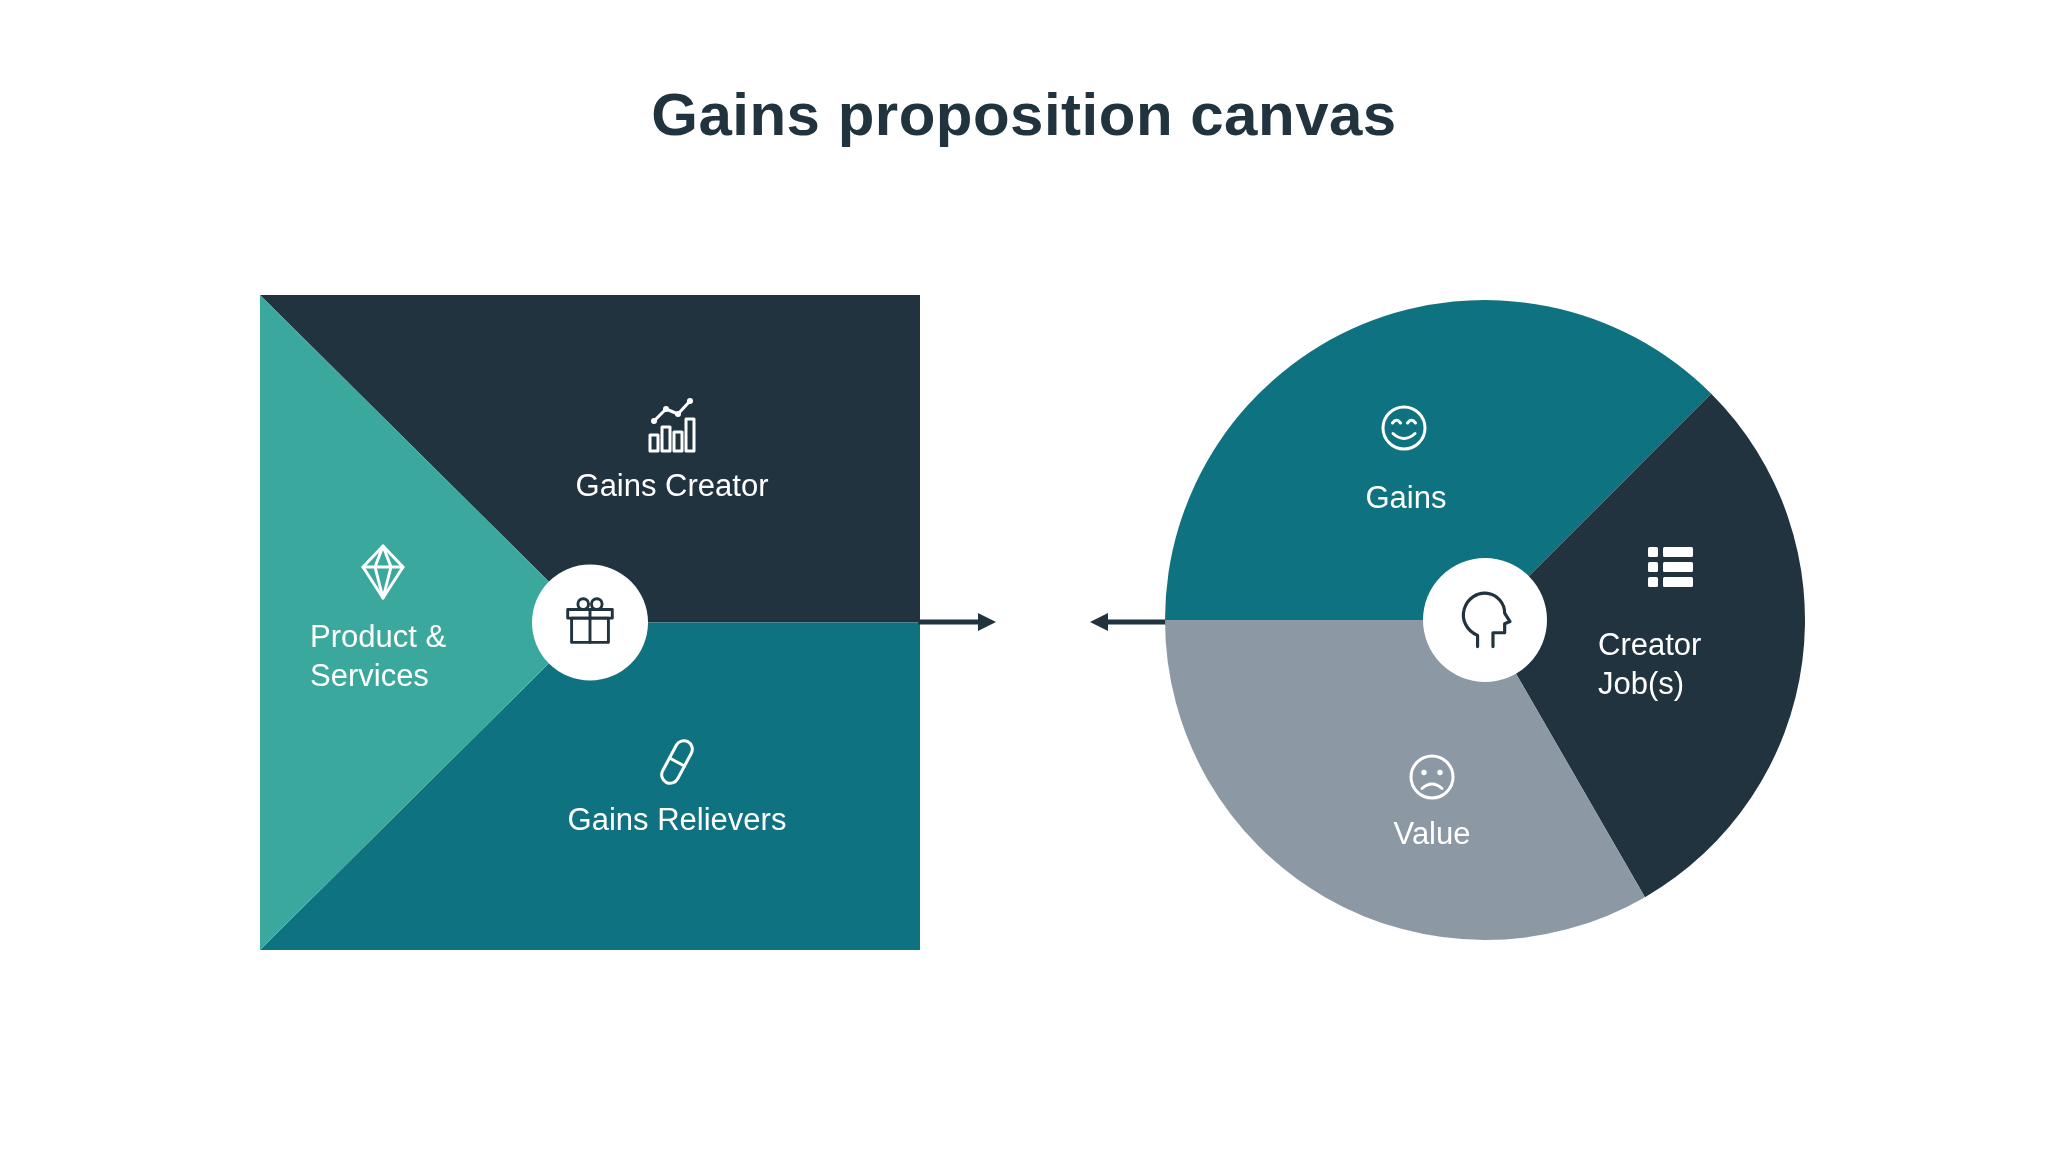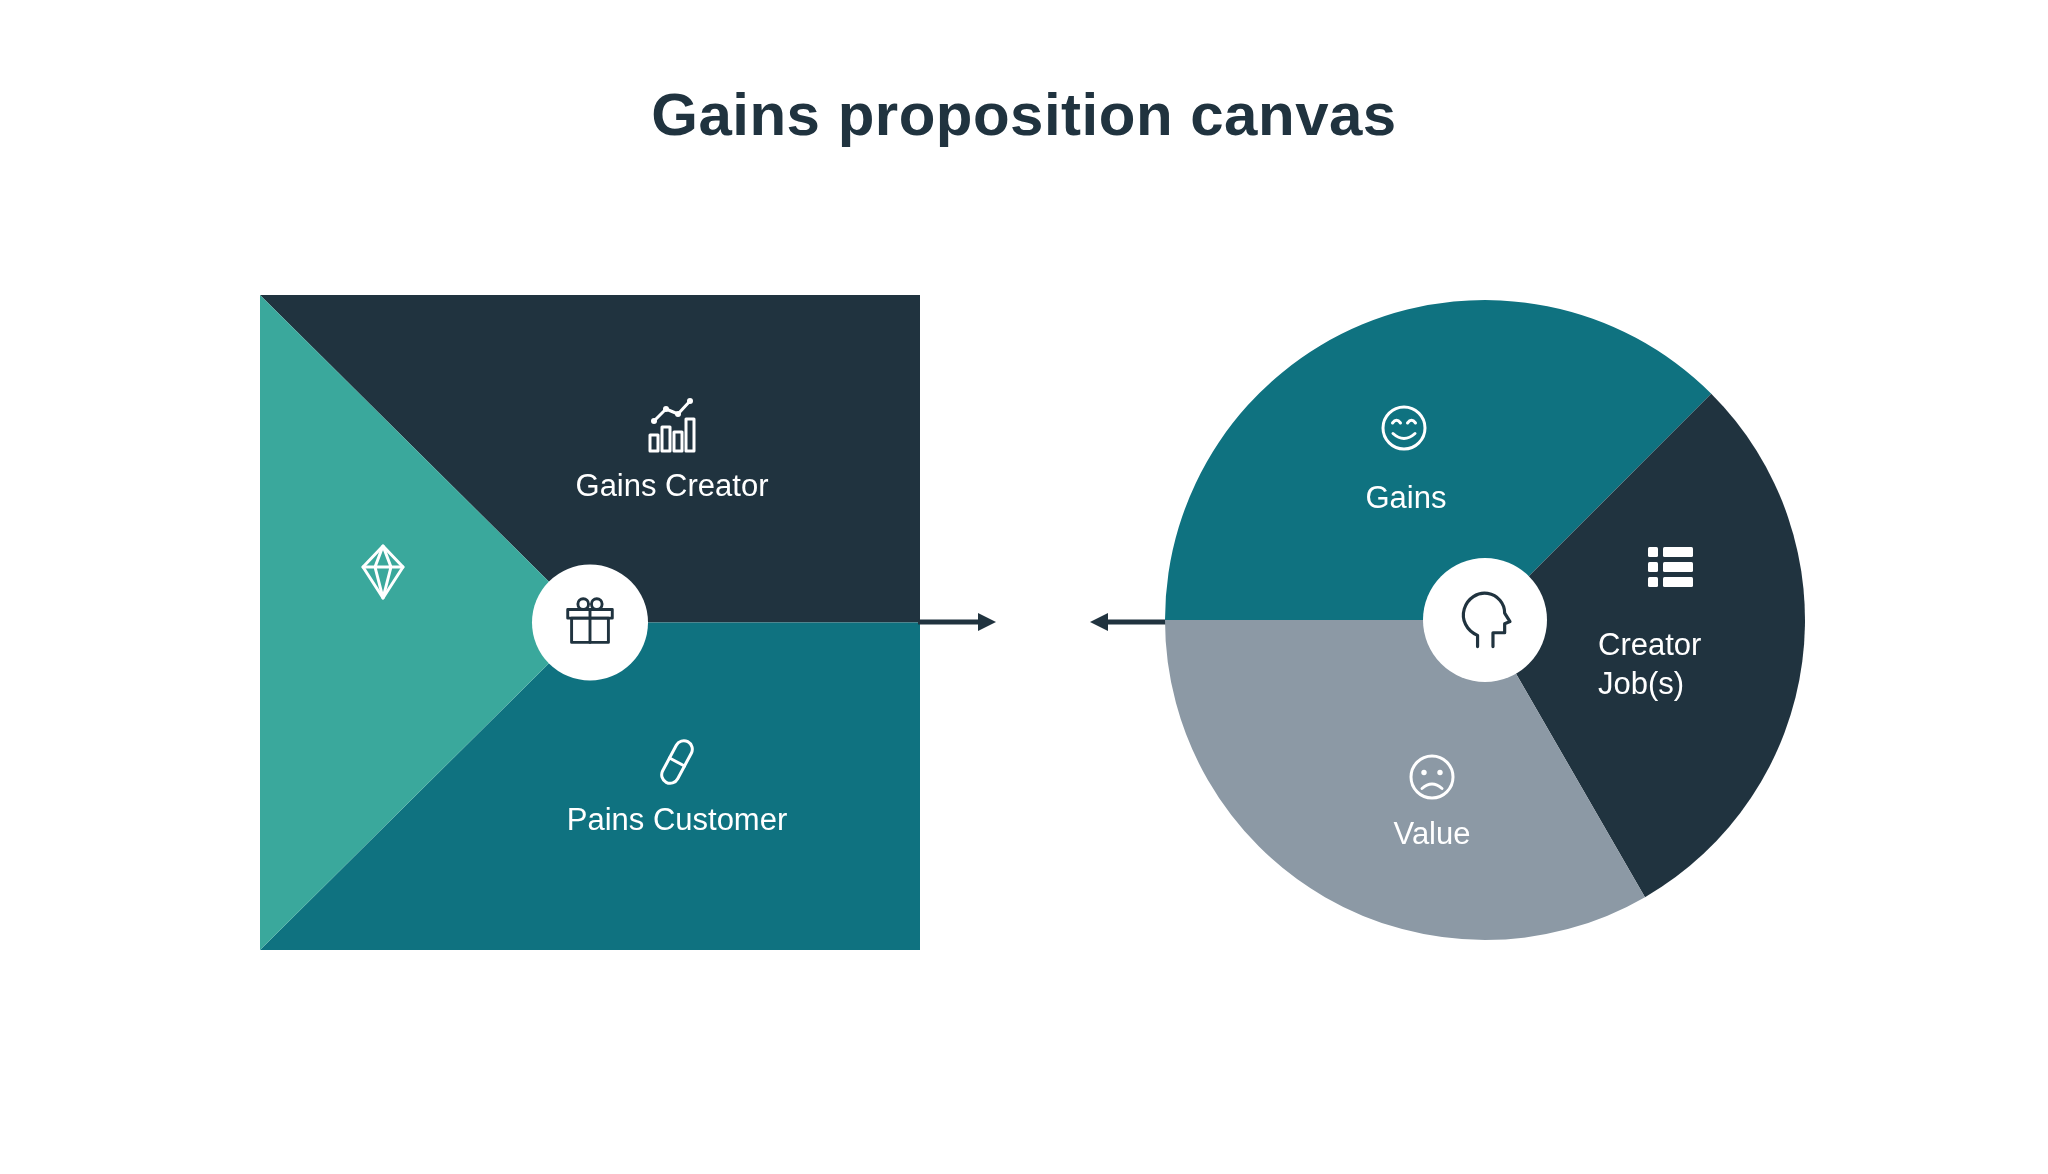--- a/index.html
+++ b/index.html
@@ -66,30 +66,31 @@
     <div class="label centered" style="left:412px;top:190px">Gains Creator</div>
 
     <div class="icon" style="left:91px;top:245px">
       <svg width="64" height="64" viewBox="0 0 64 64">
         <g class="wstroke" stroke-width="2.8">
           <polygon points="32,6 52,27 32,58 12,27"></polygon>
           <path d="M32,6 L24,27 L32,58 M32,6 L40,27 L32,58 M12,27 H52"></path>
         </g>
       </svg>
     </div>
+    <div class="label" style="left:50px;top:322px;width:180px">Product &amp; Services</div>
 
     <div class="icon" style="left:385px;top:435px">
       <svg width="64" height="64" viewBox="0 0 64 64">
         <g class="wstroke" stroke-width="3.2" transform="rotate(28 32 32)">
           <rect x="23.5" y="9" width="17" height="46" rx="8.5"></rect>
           <line x1="23.5" y1="32" x2="40.5" y2="32"></line>
         </g>
       </svg>
     </div>
-    <div class="label centered" style="left:417px;top:524px">Pains Customer</div>
+    <div class="label centered" style="left:417px;top:524px">Gains Relievers</div>
 
     <div class="icon" style="left:299px;top:297px">
       <svg width="62" height="62" viewBox="0 0 64 64">
         <g class="nstroke">
           <circle cx="25" cy="12.5" r="5.5"></circle>
             <circle cx="39" cy="12.5" r="5.5"></circle>
           <rect x="9" y="18" width="46" height="9"></rect>
           <rect x="13" y="27" width="38" height="25"></rect>
           <line x1="32" y1="18" x2="32" y2="52"></line>
         </g>

